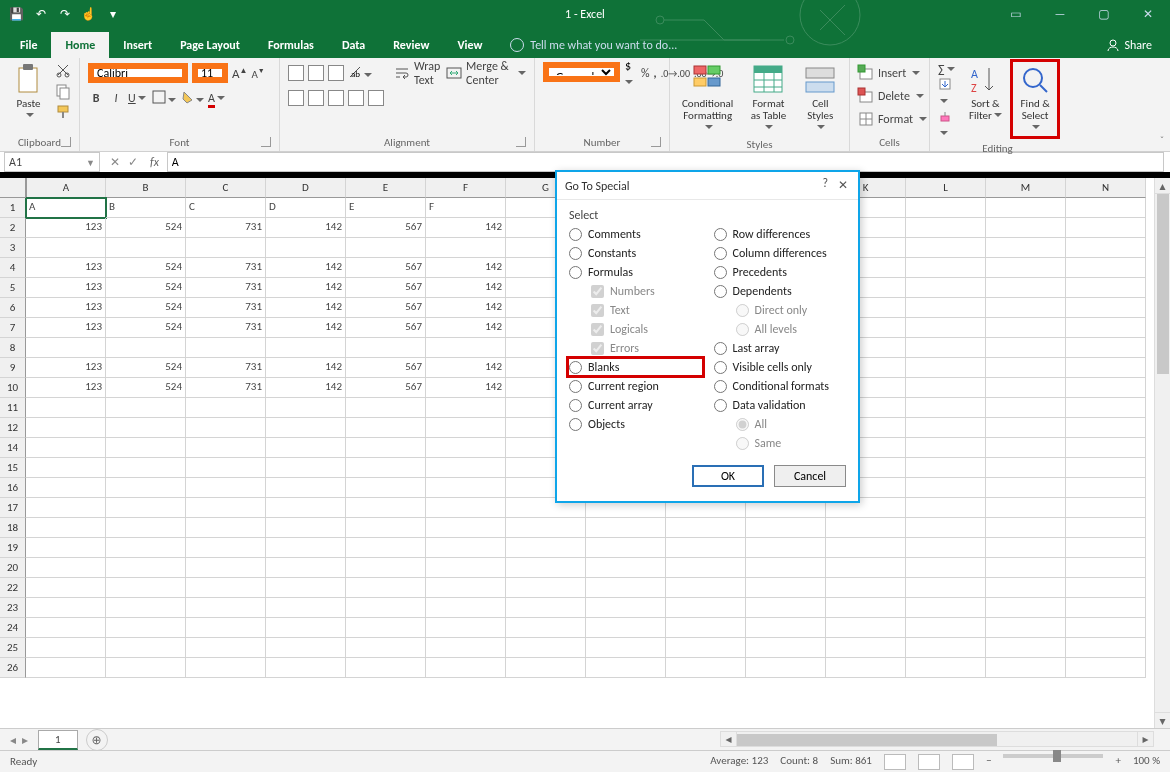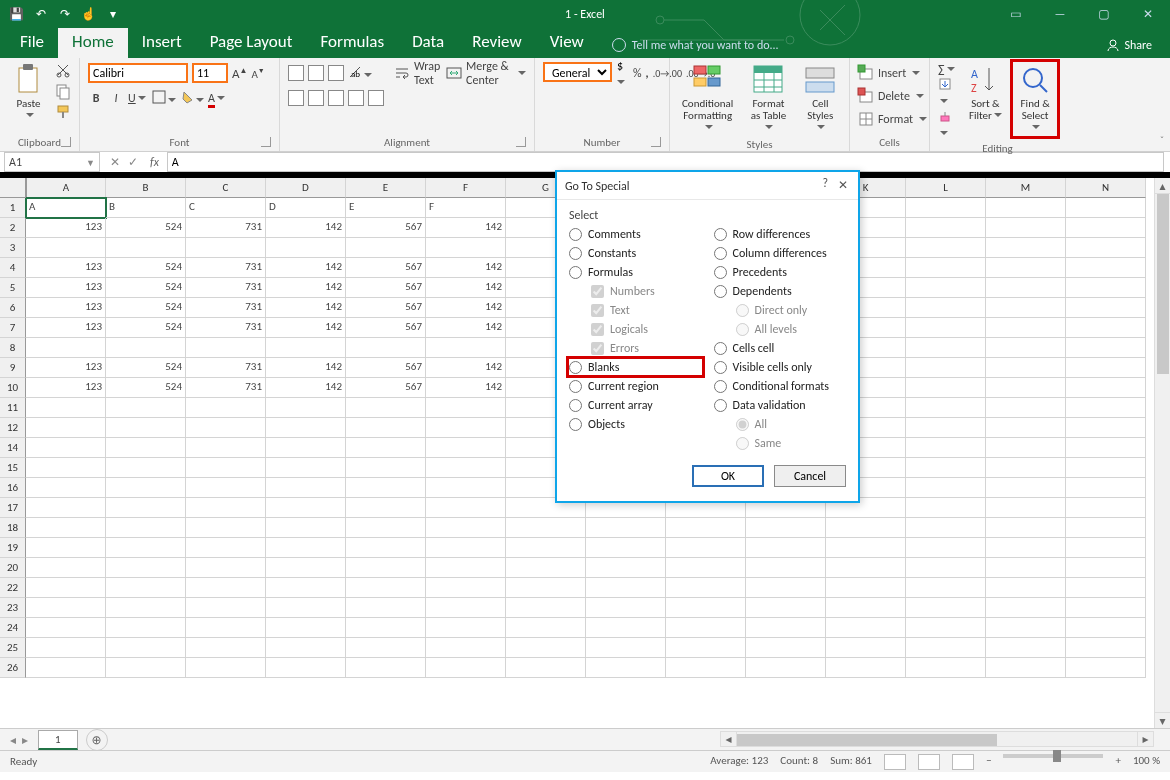--- a/index.html
+++ b/index.html
@@ -9,36 +9,36 @@
   .titlebar { height: 28px; background: linear-gradient(#0f7238,#0f7238); color: #fff; display: flex; align-items: center; position: relative; }
   .titlebar .qat { display: flex; gap: 6px; padding-left: 8px; align-items:center;}
   .titlebar .qat span { width:18px; height:18px; display:inline-flex; align-items:center; justify-content:center; font-size:12px;}
   .titlebar .title { position:absolute; left:50%; transform:translateX(-50%); font-size:12px; }
   .titlebar .winbtns { margin-left:auto; display:flex; }
   .titlebar .winbtns span { width:44px; height:28px; display:inline-flex; align-items:center; justify-content:center; color:#cde;}
   .circuits{position:absolute;right:170px;top:0;height:58px;width:370px;opacity:.18;pointer-events:none}
 
   
   .ribtabs { height: 30px; background: #0f7238; display:flex; align-items:flex-end; color:#fff; padding-left:6px;}
-  .ribtabs .tab { padding:6px 14px; font-size:17px; cursor:pointer; }
+  .ribtabs .tab { padding:6px 14px; font-size:12px; cursor:pointer;font-weight:bold; }
   .ribtabs .tab.active { background:#f3f3f3; color:#0f7238; }
   .ribtabs .tell { margin-left:14px; display:flex; align-items:center; gap:6px; color:#cde; font-size:12px; padding-bottom:6px;}
   .ribtabs .tell .bulb{width:14px;height:14px;border:1px solid #cde;border-radius:50%;position:relative}
   .ribtabs .share { margin-left:auto; margin-right:18px; color:#fff; display:flex; align-items:center; gap:4px; padding-bottom:6px;}
 
   
   .ribbon { height: 94px; background:#f3f3f3; border-bottom:1px solid #d0d0d0; display:flex; position:relative;}
   .group { border-right:1px solid #d9d9d9; padding:4px 8px 2px 8px; display:flex; flex-direction:column; justify-content:space-between;}
   .group .body { display:flex; gap:6px; align-items:flex-start;}
   .group .label { text-align:center; font-size:11px; color:#666; padding-top:2px; position:relative;}
   .group .label .dlaunch{ position:absolute; right:0; bottom:2px; width:10px;height:10px;border:1px solid #999; border-top:none;border-left:none;}
   .vbtn { display:flex; flex-direction:column; align-items:center; justify-content:center; padding:2px 4px; gap:2px; font-size:11px; color:#333; text-align:center; line-height:1.1; cursor:pointer;}
   .vbtn .ic{width:32px;height:32px;display:inline-block}
   .hrow{display:flex;align-items:center;gap:4px;height:22px}
-  select.fake,input.fake{border:2px solid #f97316;background:#fff;height:20px;font-size:12px;padding:1px 3px}
+  select.fake,input.fake{border:6px solid #f97316;background:#fff;height:20px;font-size:12px;padding:1px 3px}
   .ic-sq{width:16px;height:16px;display:inline-block;border:1px solid #888;background:#fff}
   .drop::after{content:"";display:inline-block;margin-left:2px;border:4px solid transparent;border-top-color:#666;transform:translateY(2px)}
   .redbox{outline:3px solid #d40000}
 
   
   .fbar{height:26px;border-bottom:6px solid #000000;display:flex;align-items:center;background:#fff}
   .namebox{width:96px;border:1px solid #c8c8c8;margin:2px 4px;height:20px;padding:1px 4px;font-size:12px;display:flex;align-items:center;justify-content:space-between}
   .fx{width:40px;display:flex;gap:8px;justify-content:center;color:#888}
   .fxlabel{font-style:italic;color:#666;padding:0 6px}
   .finput{flex:1;border:1px solid #c8c8c8;margin:2px 6px 2px 2px;height:20px;padding:1px 4px;font-size:12px}
@@ -906,21 +906,21 @@
           <label class="opt indent disabled">
             <input type="radio" name="gts" disabled="" style="">
             <span>Direct only</span>
           </label>
           <label class="opt indent disabled">
             <input type="radio" name="gts" disabled="" style="">
             <span>All levels</span>
           </label>
           <label class="opt">
             <input type="radio" name="gts" style="">
-            <span>Cells cell</span>
+            <span>Last array</span>
           </label>
           <label class="opt">
             <input type="radio" name="gts" style="">
             <span>Visible cells only</span>
           </label>
           <label class="opt">
             <input type="radio" name="gts" style="">
             <span>Conditional formats</span>
           </label>
           <label class="opt">

